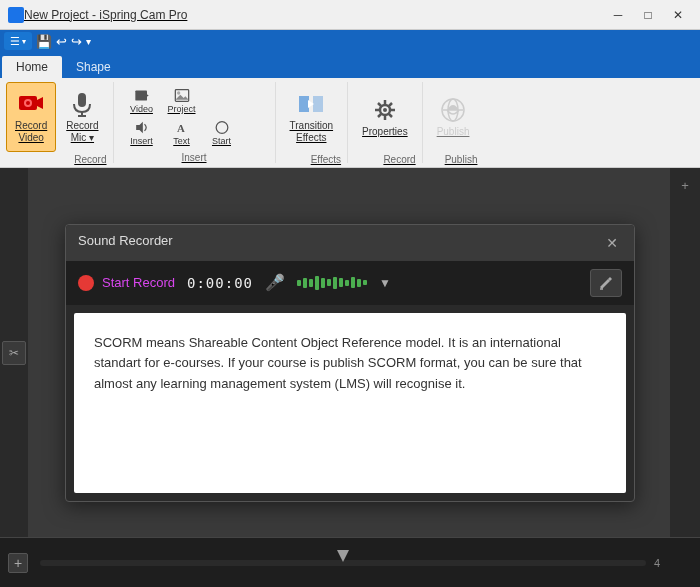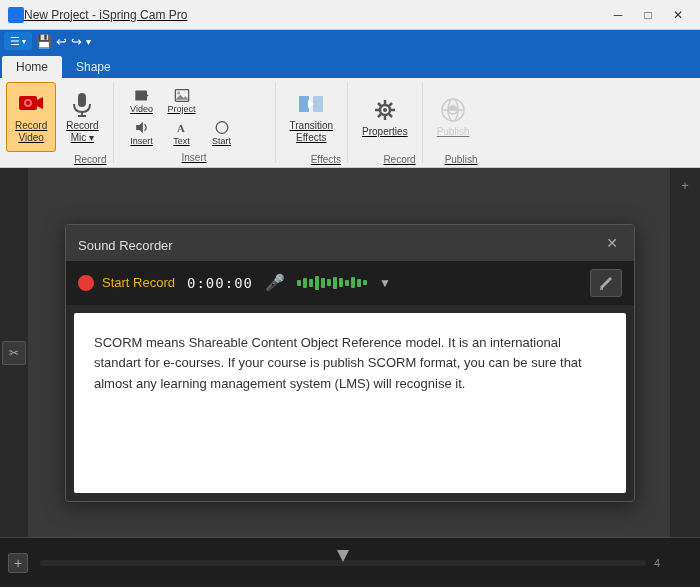--- a/index.html
+++ b/index.html
@@ -182,21 +182,21 @@
       transform: translateX(-50%);
       width: 570px;
       background: #2a2a2a;
       border: 1px solid #555;
       border-radius: 4px;
       box-shadow: 0 4px 20px rgba(0,0,0,0.5);
       z-index: 100;
     }
     .dialog-title-bar {
       display: flex;
-      align-items: flex-end;
+      align-items: flex-start;
       justify-content: space-between;
       background: #3a3a3a;
       padding: 8px 12px;
       border-radius: 4px 4px 0 0;
     }
     .dialog-title {
       font-size: 13px;
       color: #ddd;
       font-weight: 500;
     }
@@ -218,21 +218,21 @@
       align-items: center;
       gap: 12px;
     }
     .record-btn {
       display: flex;
       align-items: center;
       gap: 8px;
       cursor: pointer;
       background: transparent;
       border: none;
-      color: #eab308;
+      color: #d946ef;
       font-size: 13px;
     }
     .record-dot {
       width: 16px; height: 16px;
       border-radius: 50%;
       background: #e53935;
       display: inline-block;
       flex-shrink: 0;
     }
     .timer {

